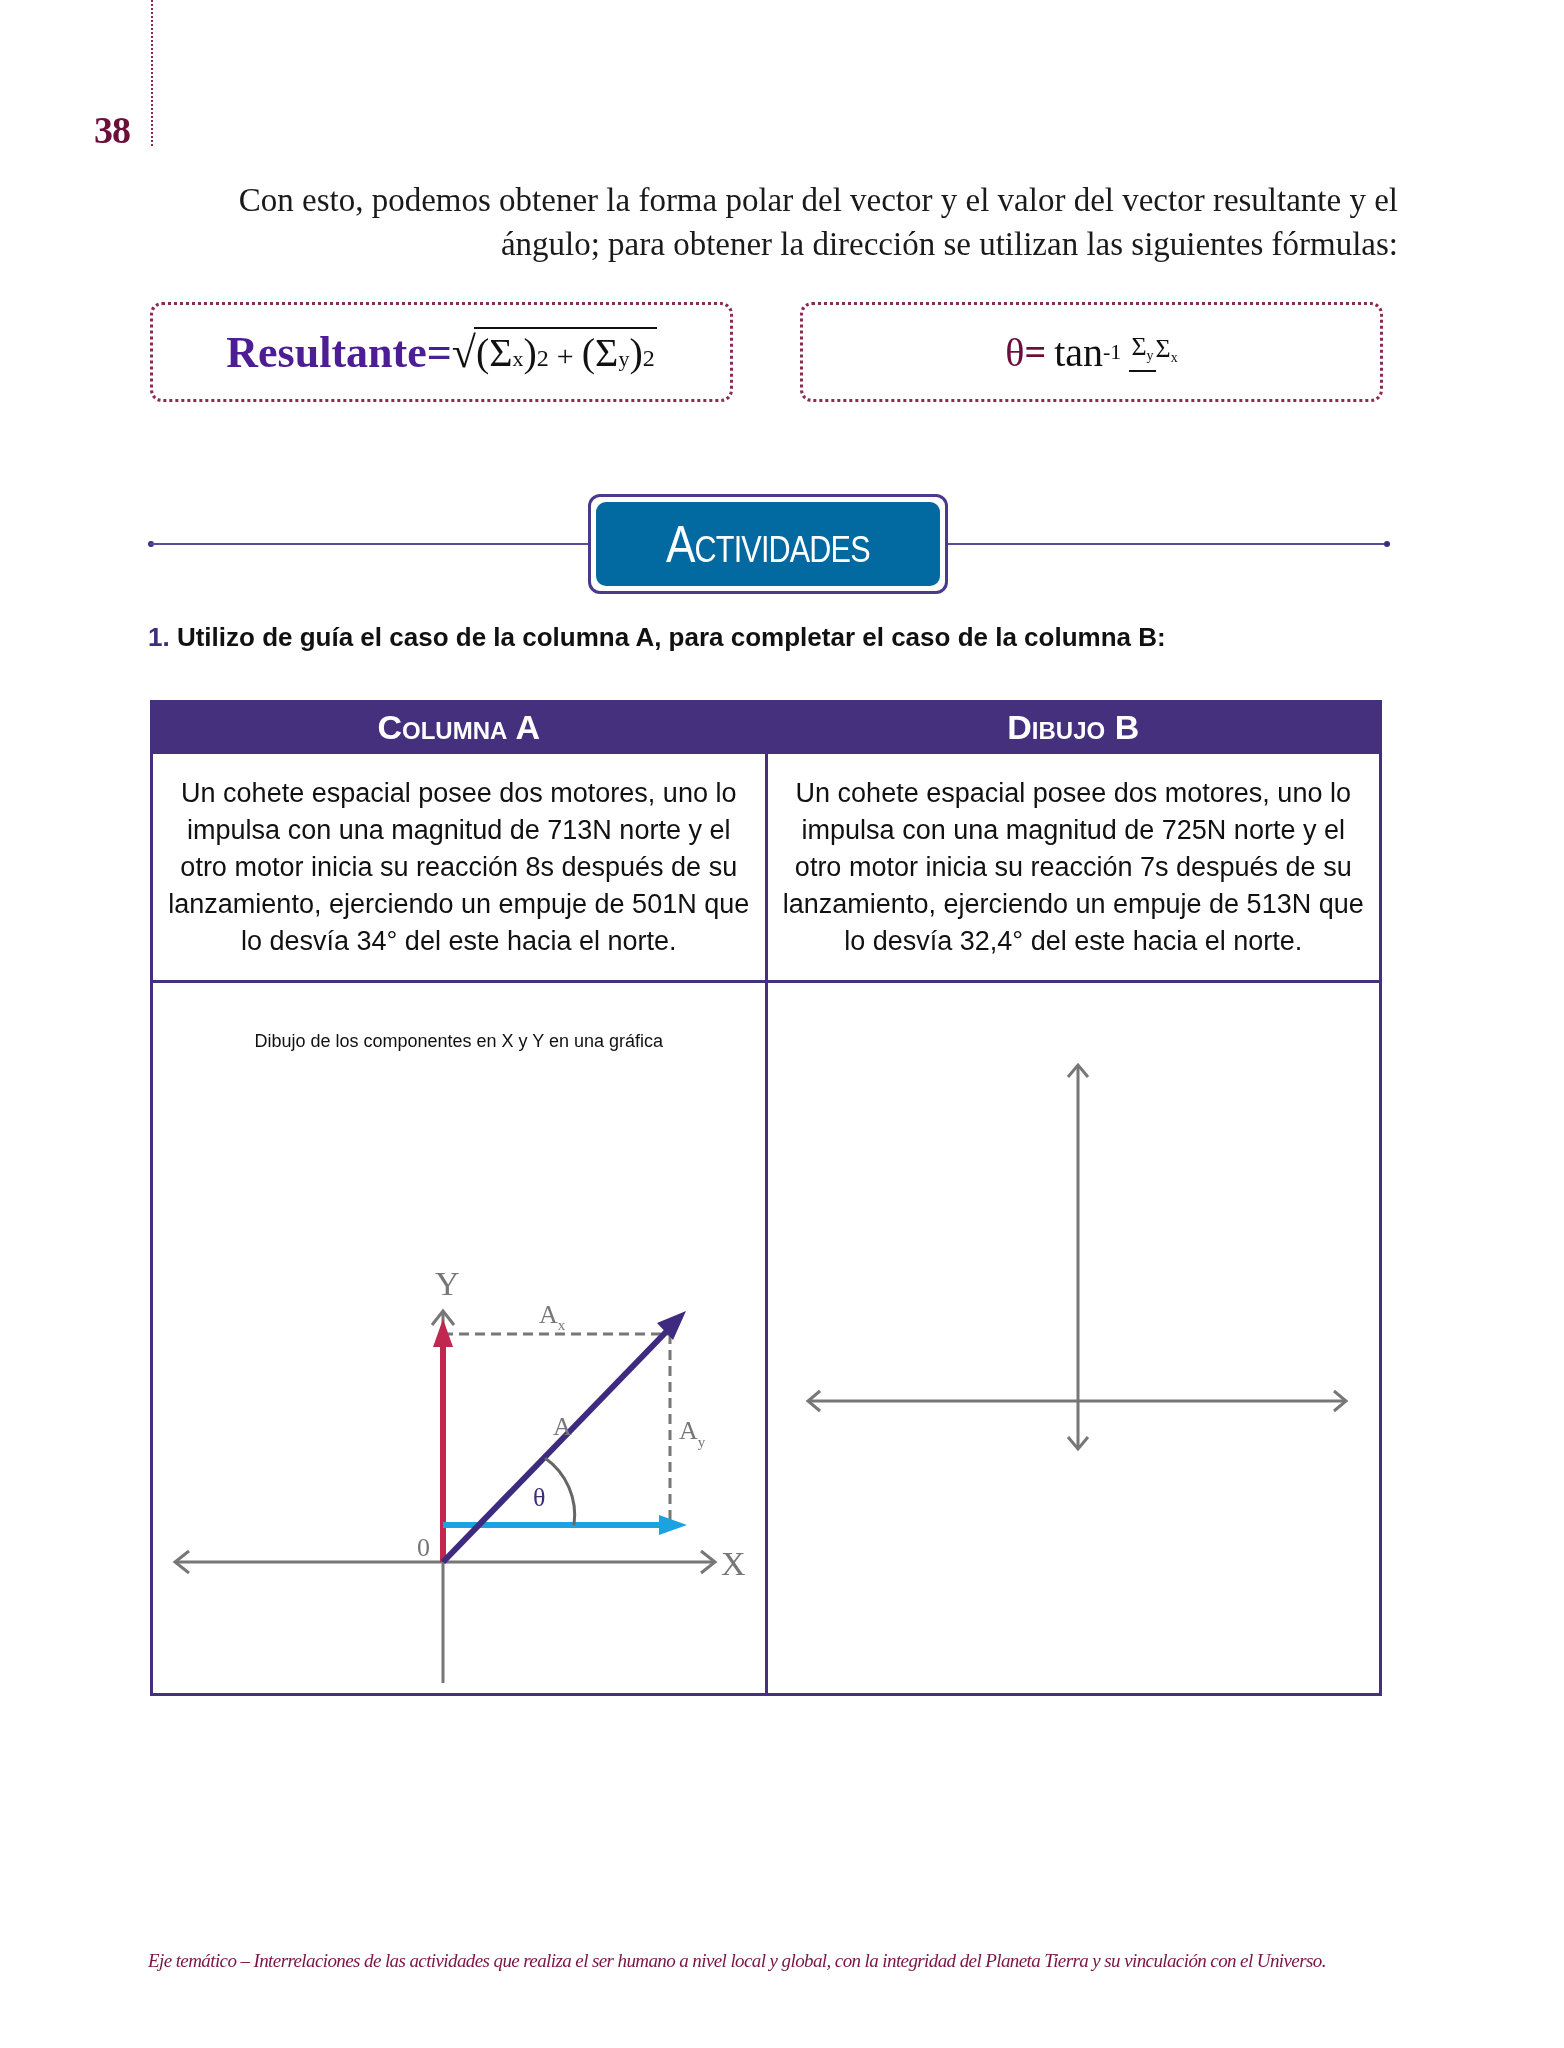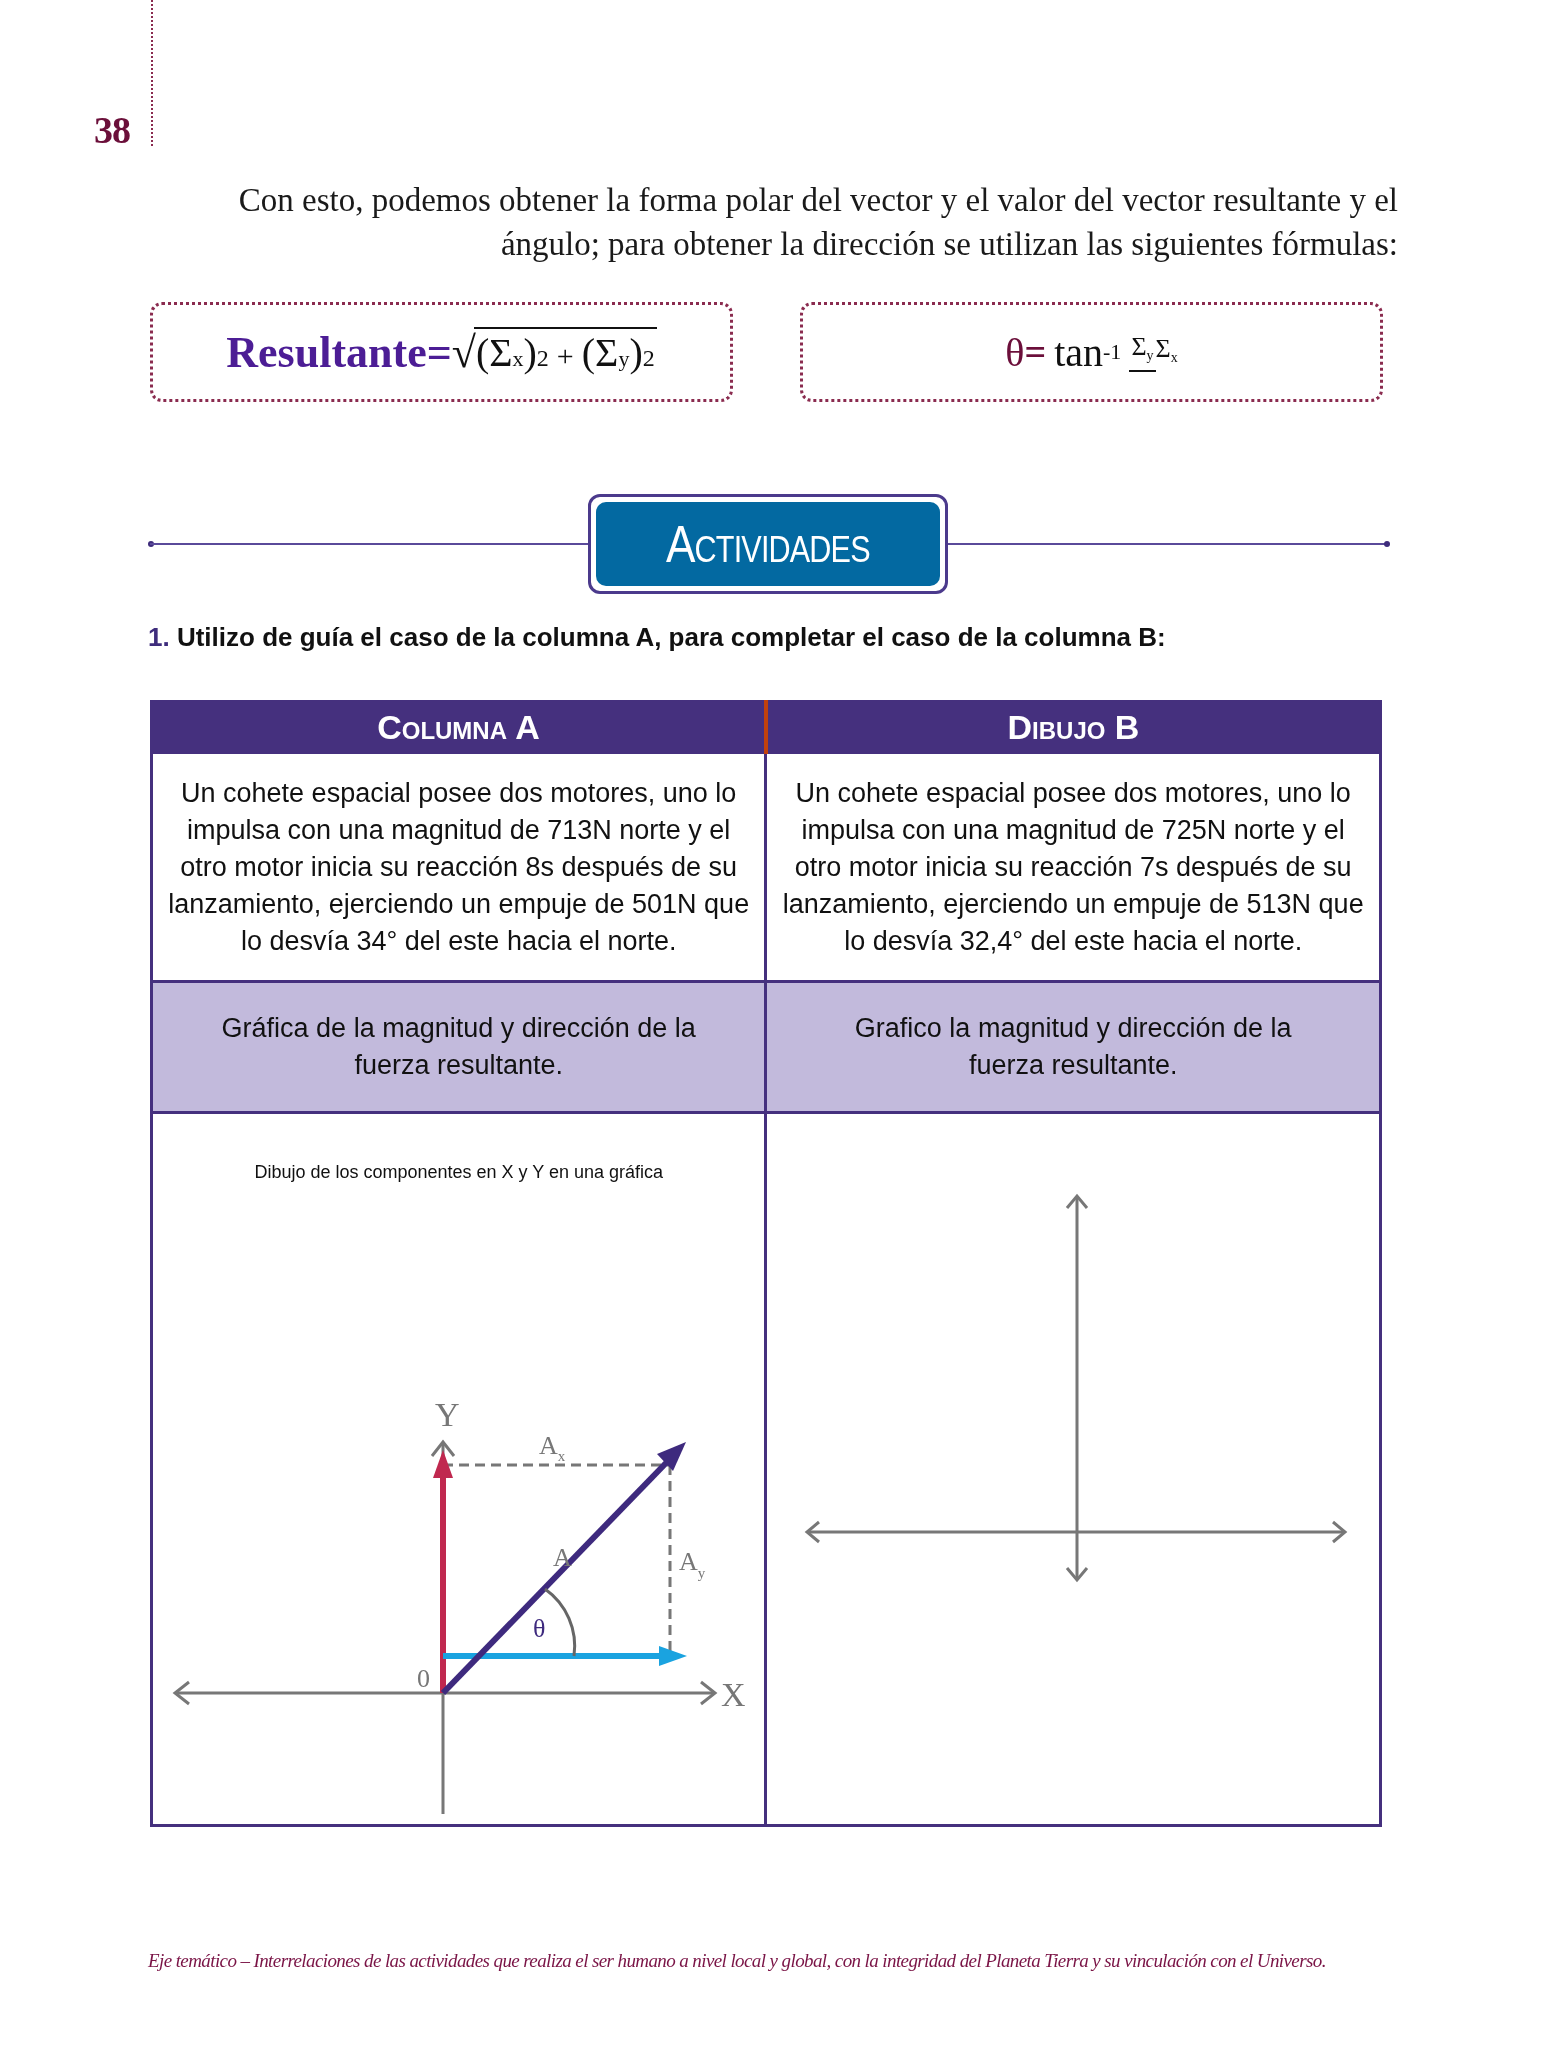--- a/index.html
+++ b/index.html
@@ -46,21 +46,21 @@
                  font-variant:small-caps; transform:scaleX(0.85); display:inline-block; }
 
   .question { left:148px; top:622px; font-size:26px; font-weight:bold; color:#111; }
   .question .qn { color:#3e2c7c; }
 
   
   .tbl { left:150px; top:700px; width:1232px; border-collapse:collapse; position:absolute; }
   .tbl td { border:3px solid #45307e; text-align:center; vertical-align:middle; padding:0; }
   .tbl .hdr td { background:#45307e; color:#fff; height:48px; font-weight:bold; font-size:34px;
                  font-variant:small-caps; border-color:#45307e; }
-  .tbl .hdr td:first-child { border-right:4px solid #c2410c;text-align:center; }
+  .tbl .hdr td:first-child { border-right:1px solid #c2410c;text-align:center; }
   .tbl .sub td { height:44px; color:#3e2c7c; font-weight:bold; font-size:24px; font-variant:small-caps; }
   .tbl .body td { height:226px; font-size:27px; line-height:37px; color:#111; padding:0 8px; }
   .tbl .band td { height:128px; background:#c2badc; font-size:27px; line-height:37px; color:#111; }
   .tbl .graph td { height:710px; vertical-align:top; position:relative; }
   .graph-cap { font-size:18px; line-height:37px; margin-top:40px; }
 
   .footer { left:148px; top:1950px; font-family:"Liberation Serif", serif; font-style:italic;
             font-size:19px; color:#7a1446; letter-spacing:-0.6px; }
 </style>
 </head>
@@ -127,24 +127,20 @@
     </colgroup>
   <tbody>
       <tr class="hdr">
     <td>Columna A</td>
     <td>Dibujo B</td>
   </tr>
   <tr class="body">
     <td>Un cohete espacial posee dos motores, uno lo impulsa con una magnitud de 713N norte y el otro motor inicia su reacción 8s después de su lanzamiento, ejerciendo un empuje de 501N que lo desvía 34° del este hacia el norte.</td>
     <td>Un cohete espacial posee dos motores, uno lo impulsa con una magnitud de 725N norte y el otro motor inicia su reacción 7s después de su lanzamiento, ejerciendo un empuje de 513N que lo desvía 32,4° del este hacia el norte.</td>
   </tr>
-  <tr class="band">
-    <td style="padding:0 40px">Gráfica de  la magnitud y dirección de la fuerza resultante.</td>
-    <td style="padding:0 60px">Grafico  la magnitud y dirección de la fuerza resultante.</td>
-  </tr>
   <tr class="graph">
     <td>
       <div class="graph-cap" style="padding:0 40px">Dibujo de los componentes en X y Y en una gráfica</div>
       <svg width="610" height="600" style="position:absolute;left:0;top:100px">
 
         <g stroke="#777" stroke-width="3" fill="none">
           <line x1="22" y1="479" x2="562" y2="479"></line>
           <polyline points="36,468 22,479 36,490"></polyline>
           <polyline points="548,468 562,479 548,490"></polyline>
         </g>

